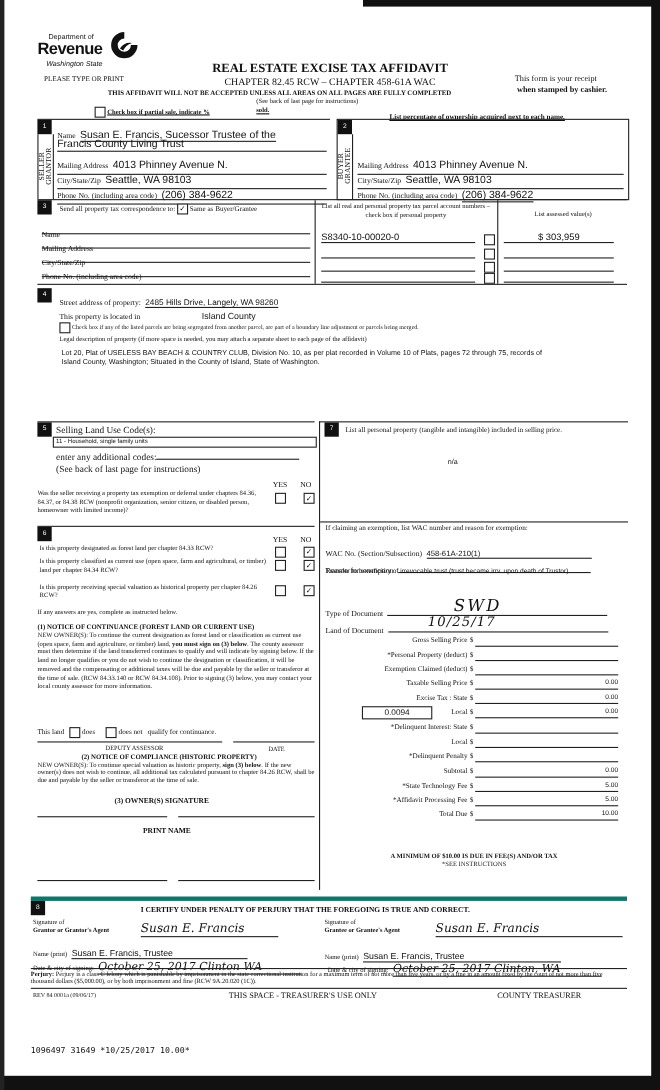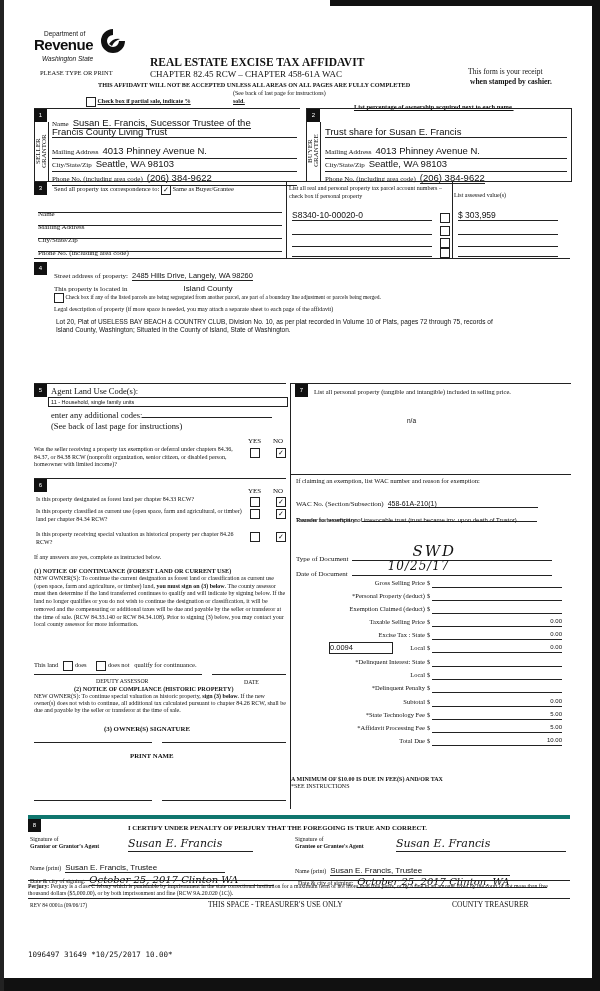--- a/index.html
+++ b/index.html
@@ -14,21 +14,21 @@
   .leftbar{left:0;top:0;width:4px;height:991px;background:#222;}
   .num{background:#111;color:#fff;font-size:6px;text-align:center;line-height:13px;width:13px;height:13px;font-family:"Liberation Sans",sans-serif;}
   .box{border:1px solid #222;}
   .chk{width:8px;height:8px;border:1px solid #222;background:#fff;display:inline-block;font-size:7px;line-height:8px;text-align:center;vertical-align:middle;}
   .lbl{font-size:7px;}
   .val{font-family:"Liberation Sans",sans-serif;font-size:9.5px;}
   .uline{border-bottom:1px solid #222;}
   .vert{writing-mode:vertical-rl;transform:rotate(180deg);font-size:7px;text-align:center;}
   .hand{font-family:"DejaVu Serif",serif;font-style:italic;}
   .right{text-align:right;}
-  .center{text-align:left;}
+  .center{text-align:center;}
   .bold{font-weight:bold;}
 </style>
 </head>
 <body>
 
 <div class="abs topbar"></div>
 <div class="abs rightbar"></div>
 <div class="abs bottombar"></div>
 <div class="abs leftbar"></div>
 
@@ -78,21 +78,20 @@
     <span class="lbl">Phone No. (including area code)</span>
     <span class="val">(206) 384-9622</span>
   </div>
 </div>
 
 <div class="abs box" style="left:306px;top:108px;width:264px;height:72px;">
   <div class="abs num" style="left:0;top:0;">2</div>
   <div class="abs" style="left:0;top:13px;width:13px;height:59px;border-right:1px solid #222;">
     <div class="vert serif" style="position:absolute;left:0;top:4px;height:50px;line-height:6px;"><span>BUYER</span> <span>GRANTEE</span></div>
   </div>
-  <div class="abs uline val" style="left:18px;top:17px;width:242px;">Trust share for Susan E. Francis</div>
   <div class="abs uline" style="left:18px;top:31px;width:242px;">
     <span class="lbl">Mailing Address</span>
     <span class="val">4013 Phinney Avenue N.</span>
   </div>
   <div class="abs uline" style="left:18px;top:44px;width:242px;">
     <span class="lbl">City/State/Zip</span>
     <span class="val">Seattle, WA  98103</span>
   </div>
   <div class="abs" style="left:18px;top:58px;width:242px;">
     <span class="lbl">Phone No. (including area code)</span>
@@ -147,21 +146,21 @@
   <div class="abs" style="left:20px;top:31px;font-size:5.5px;">
     <span class="chk"></span>
     <span>Check box if any of the listed parcels are being segregated from another parcel, are part of a boundary line adjustment or parcels being merged.</span>
   </div>
   <div class="abs" style="left:20px;top:44px;font-size:6px;">Legal description of property (if more space is needed, you may attach a separate sheet to each page of the affidavit)</div>
   <div class="abs sans" style="left:22px;top:56px;width:440px;font-size:6.5px;line-height:8px;">Lot 20, Plat of USELESS BAY BEACH &amp; COUNTRY CLUB, Division No. 10, as per plat recorded in Volume 10 of Plats, pages 72 through 75, records of Island County, Washington; Situated in the County of Island, State of Washington.</div>
 </div>
 
 <div class="abs" style="left:34px;top:383px;width:252px;height:92px;border-top:1px solid #222;">
   <div class="abs num" style="left:0;top:0;">5</div>
-  <div class="abs serif" style="left:17px;top:2px;font-size:8.5px;">Agent Land Use Code(s):</div>
+  <div class="abs serif" style="left:17px;top:2px;font-size:8.5px;">Selling Land Use Code(s):</div>
   <div class="abs box sans" style="left:14px;top:13px;width:236px;height:8px;font-size:5.5px;line-height:8px;padding-left:2px;">11 - Household, single family units</div>
   <div class="abs serif" style="left:17px;top:25px;font-size:8.5px;width:230px;">
     <span>enter any additional codes:</span><span class="uline" style="display:inline-block;width:130px;height:8px;"></span>
   </div>
   <div class="abs serif" style="left:17px;top:37px;font-size:8.5px;">(See back of last page for instructions)</div>
   <div class="abs" style="left:214px;top:53px;font-size:7px;">YES</div>
   <div class="abs" style="left:239px;top:53px;font-size:7px;">NO</div>
   <div class="abs" style="left:0;top:62px;width:208px;font-size:6px;line-height:7.5px;">Was the seller receiving a property tax exemption or deferral under chapters 84.36, 84.37, or 84.38 RCW (nonprofit organization, senior citizen, or disabled person, homeowner with limited income)?</div>
   <span class="abs chk" style="left:216px;top:64px;"></span>
   <span class="abs chk" style="left:242px;top:64px;">✓</span>
@@ -230,21 +229,21 @@
   </div>
   <div class="abs sans" style="left:5px;top:133px;width:260px;font-size:6px;line-height:7px;">Transfer to beneficiary of irrevocable trust (trust became irrv. upon death of Trustor)</div>
 
   <div class="abs" style="left:5px;top:163px;width:265px;">
     <span class="lbl">Type of Document</span>
     <span class="uline" style="display:inline-block;width:200px;height:8px;position:relative;">
       <span class="hand abs" style="left:60px;top:-10px;font-size:15px;letter-spacing:2px;">SWD</span>
     </span>
   </div>
   <div class="abs" style="left:5px;top:178px;width:265px;">
-    <span class="lbl">Date of Document</span>
+    <span class="lbl">Land of Document</span>
     <span class="uline" style="display:inline-block;width:200px;height:8px;position:relative;">
       <span class="hand abs" style="left:36px;top:-8px;font-size:12px;letter-spacing:1px;">10/25/17</span>
     </span>
   </div>
 
   <div class="abs" style="left:0;top:195px;width:280px;">
     <div class="abs right" style="left:0;top:0;width:134px;font-size:6.5px;">Gross Selling Price</div>
     <div class="abs" style="left:136px;top:0;font-size:6.5px;">$</div>
     <div class="abs uline right sans" style="left:141px;top:0;width:130px;height:8px;font-size:6px;"></div>
 

